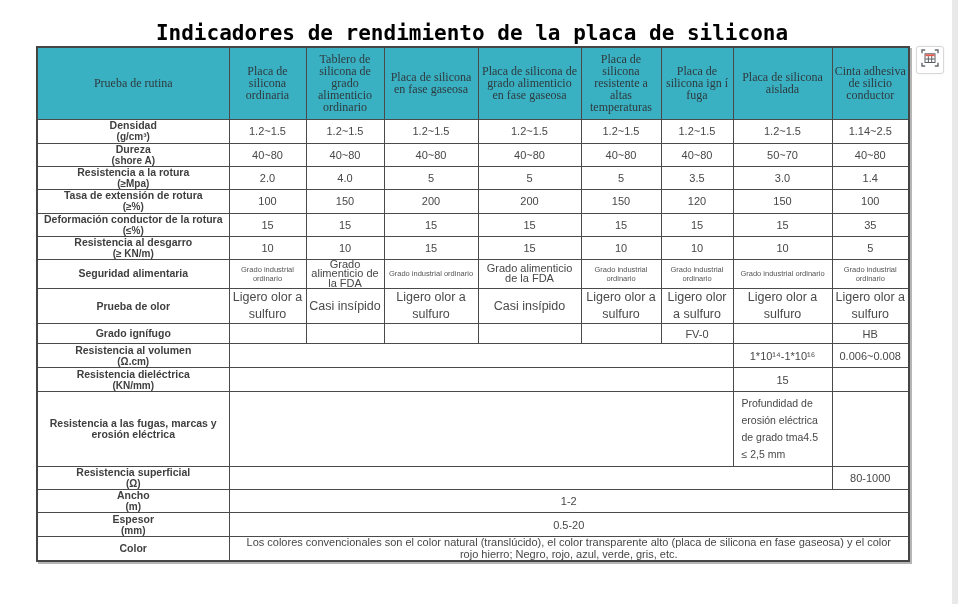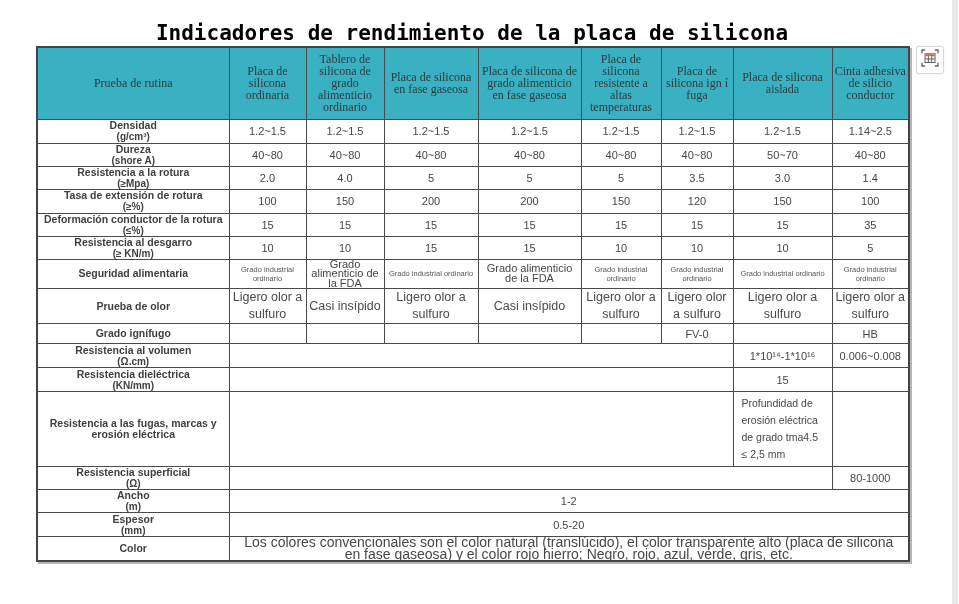--- a/index.html
+++ b/index.html
@@ -50,21 +50,21 @@
   tbody tr:nth-child(12){height:71px}
   tbody tr:nth-child(13){height:23px}
   tbody tr:nth-child(14){height:23px}
   tbody tr:nth-child(15){height:24px}
   tbody tr:nth-child(16){height:23px}
   tbody tr:nth-child(17){height:24px}
   td.sm{font-size:7.5px;line-height:9px;color:#555;}
   td.fda{font-size:11px;line-height:9.5px;}
   tr.odor td{font-size:12.5px;line-height:17px;color:#4a4a4a;}
   td.left{text-align:left;padding:3px 8px;font-size:10.5px;line-height:17px;}
-  tr.colorrow td{font-size:14px;line-height:11.5px;padding:0 12px;}
+  tr.colorrow td{font-size:11px;line-height:11.5px;padding:0 12px;}
   .float-btn{
     position:absolute;left:916px;top:46px;width:26px;height:26px;
     background:#fff;border:1px solid #d8d8d8;border-radius:3px;
     display:flex;align-items:center;justify-content:center;cursor:pointer;
     box-shadow:0 0 2px rgba(0,0,0,0.08);
   }
   .v-scrollbar{
     position:absolute;left:952px;top:0;width:6px;height:604px;background:#e9e9e9;
   }
 </style>

